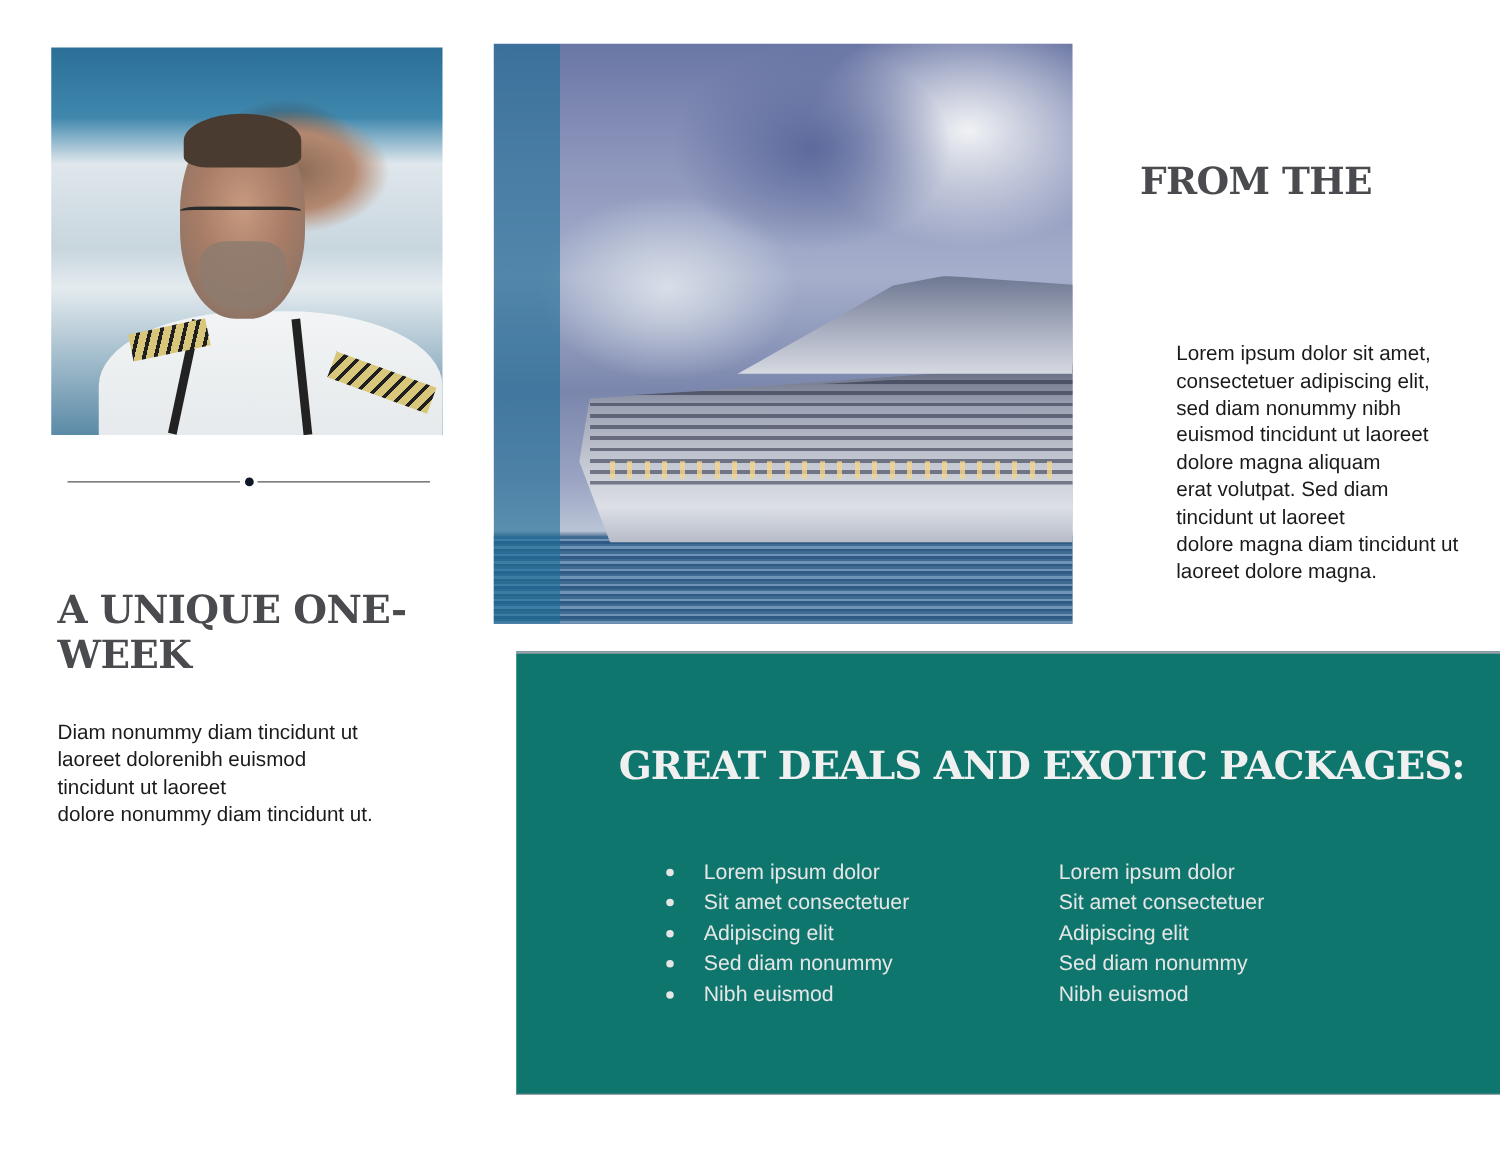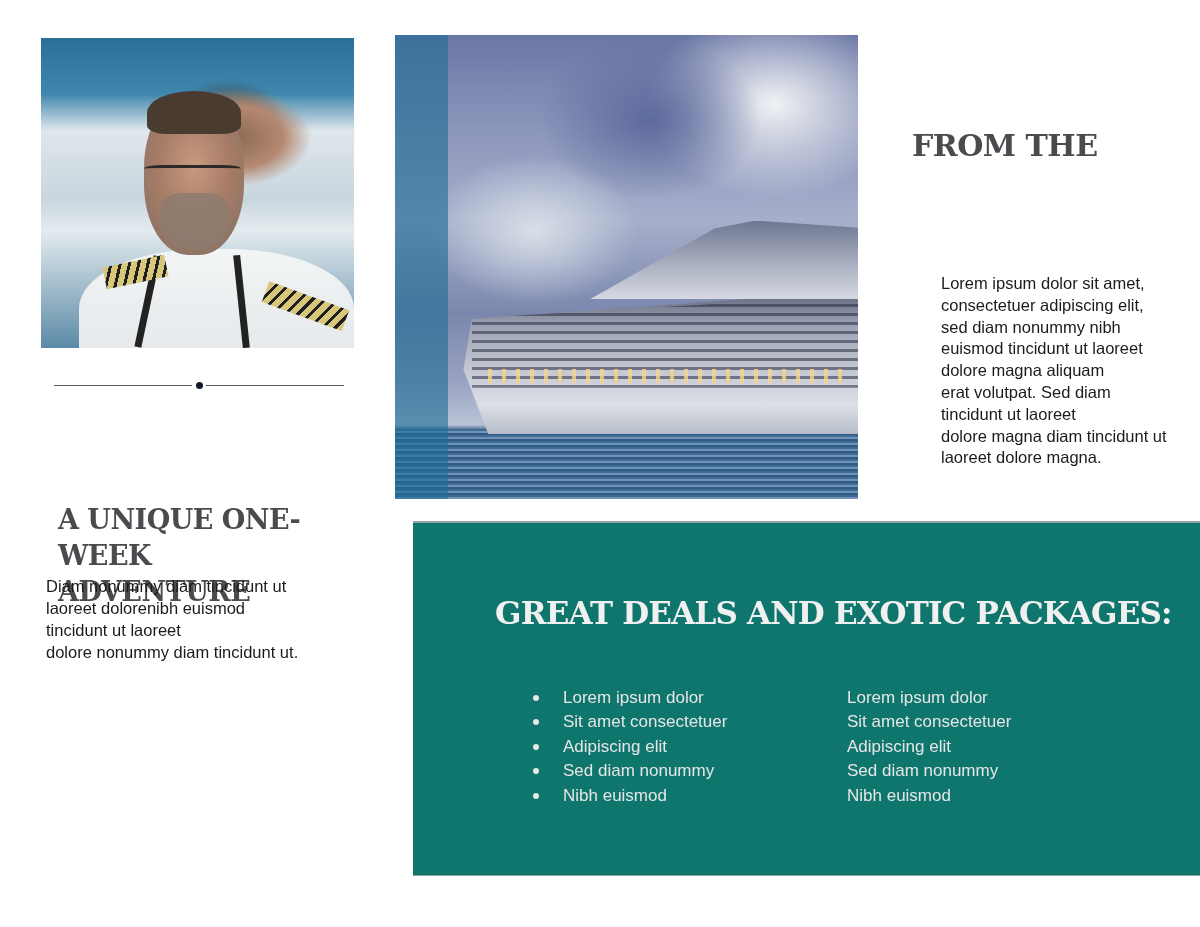--- a/index.html
+++ b/index.html
@@ -57,22 +57,22 @@
   }
 
   
   .divider { position: absolute; left: 54px; top: 384px; width: 290px; height: 3px; }
   .divider .line-l { position: absolute; left: 0; top: 1px; width: 138px; height: 1px; background: #55575c; }
   .divider .line-r { position: absolute; right: 0; top: 1px; width: 138px; height: 1px; background: #55575c; }
   .divider .dot { position: absolute; left: 142px; top: -2px; width: 7px; height: 7px; border-radius: 50%; background: #0f1626; }
 
   
   .heading-left {
-    position: absolute; left: 58px; top: 470px; width: 330px;
-    font-size: 27px; line-height: 36px; margin-top: 32px;
+    position: absolute; left: 46px; top: 470px; width: 330px;
+    font-size: 31px; line-height: 36px;
   }
   .body-left {
     position: absolute; left: 46px; top: 575px; width: 320px;
     font-size: 16.5px; line-height: 22px; color: #1b1b1b;
   }
   .body-left p { white-space: pre-line; }
 
   
   .photo-ship {
     position: absolute; left: 395px; top: 35px; width: 463px; height: 464px; overflow: hidden;
@@ -163,21 +163,20 @@
 </div>
 
 <div class="divider">
   <div class="line-l"></div>
   <div class="dot"></div>
   <div class="line-r"></div>
 </div>
 
 <h2 class="heading-left serif-head">
   <span style="display:block">A UNIQUE ONE-WEEK</span>
-  <span style="display:block">ADVENTURE</span>
 </h2>
 <div class="body-left">
   <p>Diam nonummy diam tincidunt ut
 laoreet dolorenibh euismod
 tincidunt ut laoreet
 dolore nonummy diam tincidunt ut.</p>
 </div>
 
 <div class="photo-ship">
   <div class="sea"></div>

